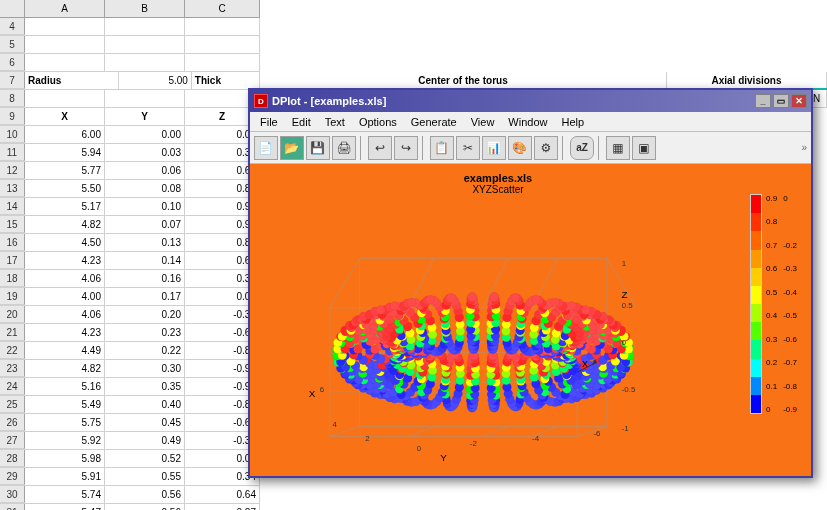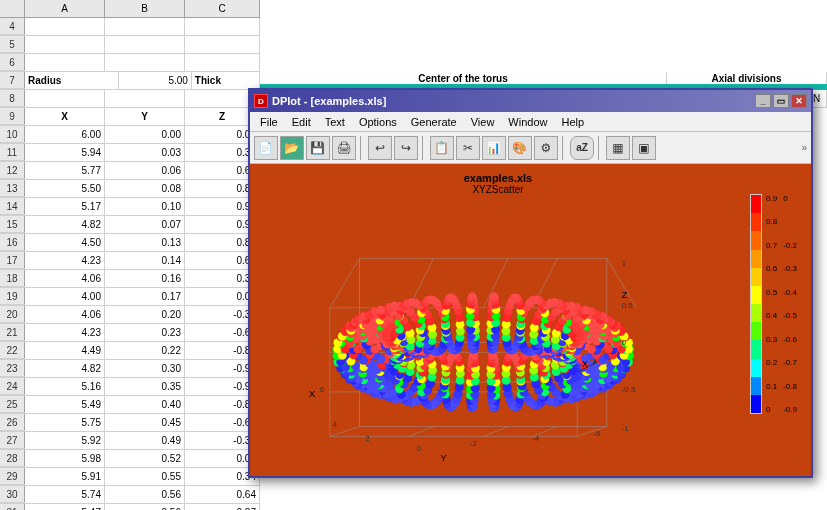--- a/index.html
+++ b/index.html
@@ -86,21 +86,21 @@
       flex-shrink: 0;
     }
     .toolbar-btn {
       width: 24px; height: 24px; background: #e0e0e0;
       border: 1px solid #a0a0a0; display: flex; align-items: center; justify-content: center;
       font-size: 12px; cursor: pointer; color: #333;
     }
     .toolbar-sep { width: 4px; height: 24px; border-left: 1px solid #a0a0a0; margin: 0 2px; }
 
     .dplot-content {
-      flex: 1; background: #c2410c; position: relative; overflow: hidden;
+      flex: 1; background: #f97316; position: relative; overflow: hidden;
       display: flex;
     }
 
     .chart-area {
       flex: 1; position: relative; display: flex; flex-direction: column;
       align-items: center; padding-top: 8px;
     }
 
     .chart-title { font-size: 11px; font-weight: bold; color: #000; text-align: center; }
     .chart-subtitle { font-size: 10px; color: #000; text-align: center; margin-bottom: 4px; }
@@ -156,21 +156,21 @@
         <span>Axial divisions</span>
       </div>
     <div class="wide-cell" style="width:40px;border-right:1px solid #d0d0d0;">
         <span>72</span>
       </div>
     <div class="wide-cell" style="width:20px;">
         <span>N</span>
       </div>
   </div>
 
-  <div style="position:absolute;top:72px;left:260px;right:0;height:18px;display:flex;background:white;border-bottom:6px solid #14b8a6;">
+  <div style="position:absolute;top:72px;left:260px;right:0;height:18px;display:flex;background:white;border-bottom:2px solid #14b8a6;">
     <div class="wide-cell center" style="flex:1;border-right:1px solid #d0d0d0;font-weight:bold;">
       <span>Center of the torus</span>
     </div>
     <div class="wide-cell center" style="width:160px;font-weight:bold;">Axial divisions</div>
   </div>
 
   <div style="position:absolute;top:18px;left:0;width:260px;">
 
     <div class="grid-row">
       <div class="row-num">4</div>

